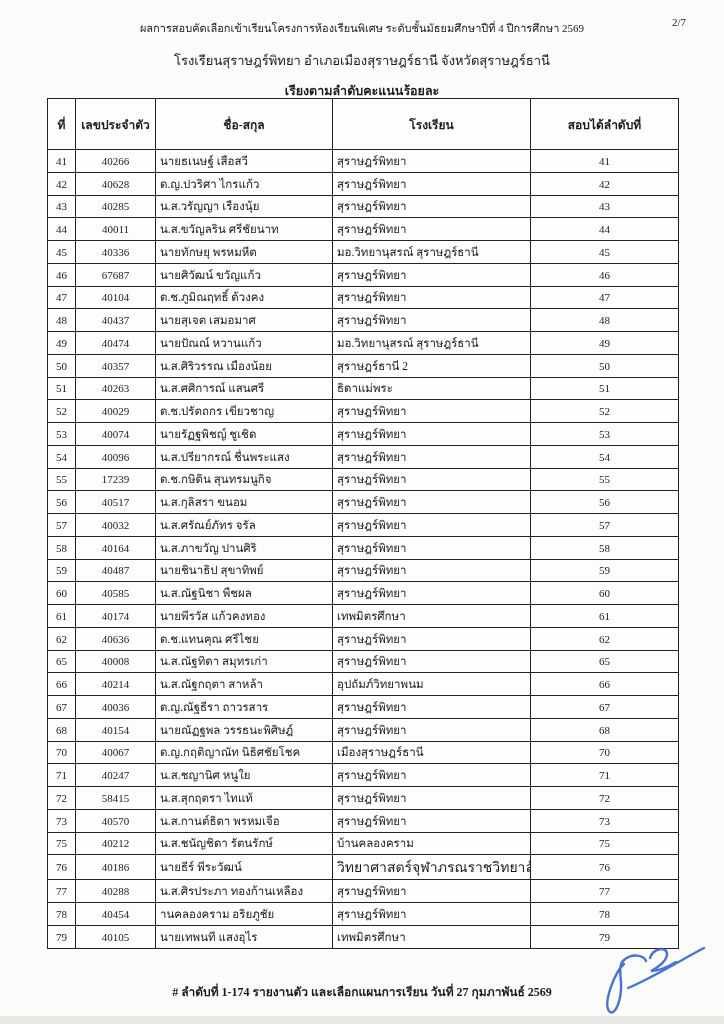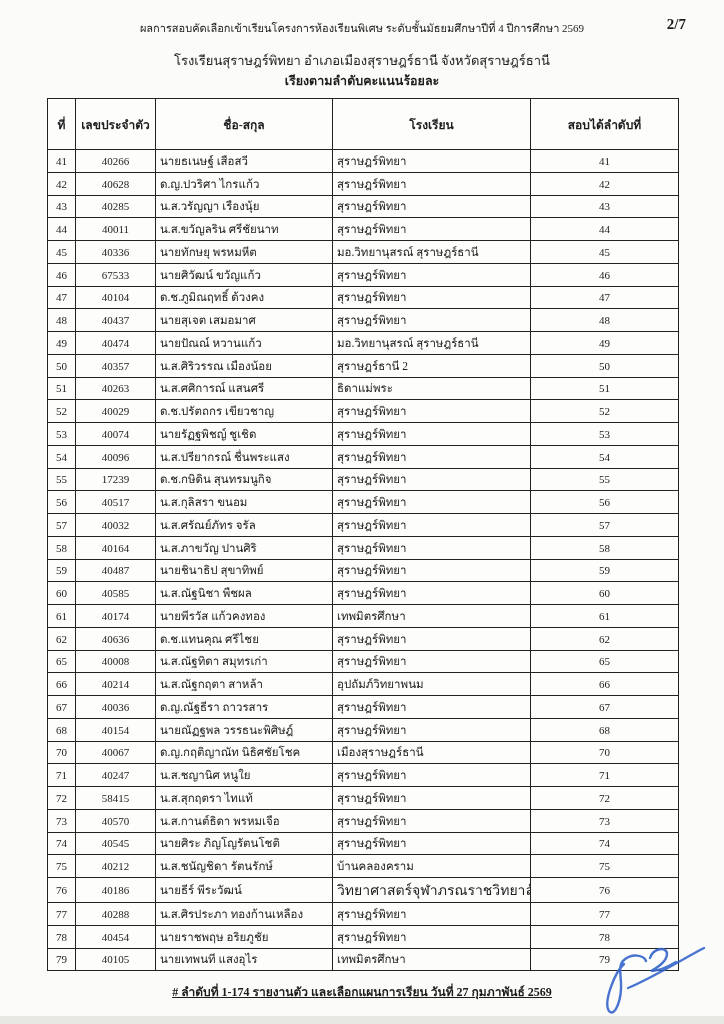--- a/index.html
+++ b/index.html
@@ -8,22 +8,22 @@
     background:#fbfbf9;
     font-family:"Liberation Serif","DejaVu Sans",serif;
     color:#1b1b1b;
     position:relative;
     overflow:hidden;
   }
   .page{position:absolute;inset:0;}
   .doc-header{position:absolute;top:22px;left:0;width:100%;text-align:center;}
   .title-line{font-size:11px;font-weight:normal;line-height:1.25;}
   .subtitle-line{font-size:13px;font-weight:normal;margin-top:14px;}
-  .sort-line{font-size:12.5px;font-weight:bold;}
-  .page-number{position:absolute;top:16px;right:38px;font-size:15px;font-weight:bold;}
+  .sort-line{font-size:12.5px;font-weight:bold;margin-top:10px;}
+  .page-number{position:absolute;top:16px;right:38px;font-size:11px;font-weight:normal;}
   table.results{
     position:absolute;left:47px;top:98px;
     width:631px;border-collapse:collapse;
     table-layout:fixed;
   }
   table.results th, table.results td{
     border:1px solid #222;
     overflow:hidden;white-space:nowrap;
   }
   table.results{border:1.5px solid #111;}
@@ -35,21 +35,21 @@
   col.c-no{width:28px;}
   col.c-id{width:80px;}
   col.c-name{width:177px;}
   col.c-school{width:198px;}
   col.c-rank{width:148px;}
   td.cell-no, td.cell-id, td.cell-rank{text-align:center;font-size:11px;}
   td.cell-name, td.cell-school{text-align:left;padding-left:4px;}
   td.small-text{font-size:14px;}
   .doc-footer{
     position:absolute;top:982px;left:0;width:100%;
-    text-align:center;font-size:12px;font-weight:bold;text-decoration:underline;
+    text-align:center;font-size:12px;font-weight:bold;
   }
   .signature{position:absolute;left:588px;top:944px;width:124px;height:80px;pointer-events:none;}
   .scan-edge{
     position:absolute;left:0;bottom:0;width:100%;height:8px;
     background:#e7e7e4;
   }
 </style>
 </head>
 <body>
 
@@ -116,21 +116,21 @@
     <tr>
       <td class="cell-no">45</td>
       <td class="cell-id">40336</td>
       <td class="cell-name">นายทักษยุ พรหมหีต</td>
       <td class="cell-school">มอ.วิทยานุสรณ์ สุราษฎร์ธานี</td>
       <td class="cell-rank">45</td>
     </tr>
 
     <tr>
       <td class="cell-no">46</td>
-      <td class="cell-id">67533</td>
+      <td class="cell-id">67687</td>
       <td class="cell-name">นายศิวัฒน์ ขวัญแก้ว</td>
       <td class="cell-school">สุราษฎร์พิทยา</td>
       <td class="cell-rank">46</td>
     </tr>
 
     <tr>
       <td class="cell-no">47</td>
       <td class="cell-id">40104</td>
       <td class="cell-name">ด.ช.ภูมิณฤทธิ์ ด้วงคง</td>
       <td class="cell-school">สุราษฎร์พิทยา</td>
@@ -317,27 +317,20 @@
     </tr>
 
     <tr>
       <td class="cell-no">73</td>
       <td class="cell-id">40570</td>
       <td class="cell-name">น.ส.กานต์ธิดา พรหมเจือ</td>
       <td class="cell-school">สุราษฎร์พิทยา</td>
       <td class="cell-rank">73</td>
     </tr>
 
-    <tr>
-      <td class="cell-no">74</td>
-      <td class="cell-id">40545</td>
-      <td class="cell-name">นายศิระ ภิญโญรัตนโชติ</td>
-      <td class="cell-school">สุราษฎร์พิทยา</td>
-      <td class="cell-rank">74</td>
-    </tr>
 
     <tr>
       <td class="cell-no">75</td>
       <td class="cell-id">40212</td>
       <td class="cell-name">น.ส.ชนัญชิดา รัตนรักษ์</td>
       <td class="cell-school">บ้านคลองคราม</td>
       <td class="cell-rank">75</td>
     </tr>
 
     <tr>
@@ -352,21 +345,21 @@
       <td class="cell-no">77</td>
       <td class="cell-id">40288</td>
       <td class="cell-name">น.ส.ศิรประภา ทองก้านเหลือง</td>
       <td class="cell-school">สุราษฎร์พิทยา</td>
       <td class="cell-rank">77</td>
     </tr>
 
     <tr>
       <td class="cell-no">78</td>
       <td class="cell-id">40454</td>
-      <td class="cell-name">นายราชพฤษ อริยภูชัย</td>
+      <td class="cell-name">านคลองคราม อริยภูชัย</td>
       <td class="cell-school">สุราษฎร์พิทยา</td>
       <td class="cell-rank">78</td>
     </tr>
 
     <tr>
       <td class="cell-no">79</td>
       <td class="cell-id">40105</td>
       <td class="cell-name">นายเทพนที แสงอุไร</td>
       <td class="cell-school">เทพมิตรศึกษา</td>
       <td class="cell-rank">79</td>

